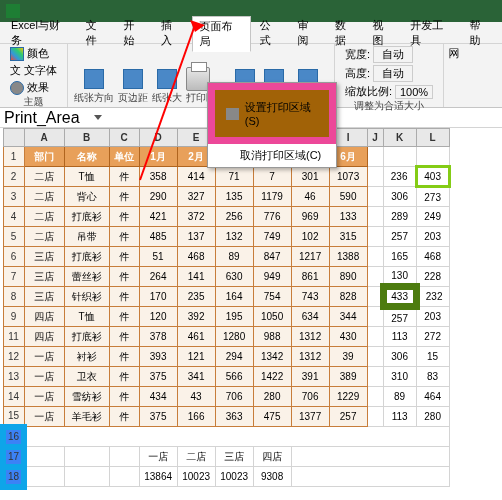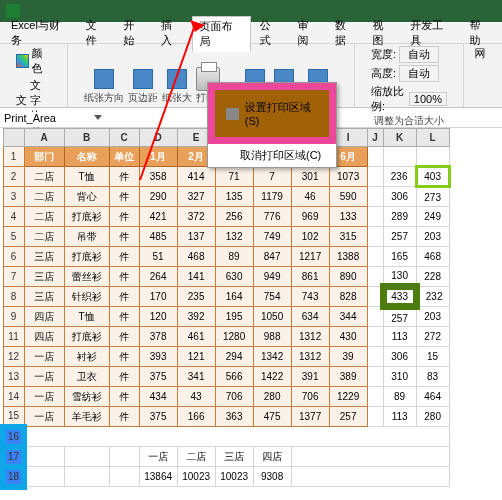--- a/index.html
+++ b/index.html
@@ -3,31 +3,31 @@
 <meta charset="utf-8">
 <style>
 *{margin:0;padding:0;box-sizing:border-box;font-family:"Microsoft YaHei",SimSun,sans-serif;font-size:11px}
 body{background:#fff;width:502px;height:500px;overflow:hidden;position:relative}
 .titlebar{background:#2a6337;color:#fff;height:22px;display:flex;align-items:center;padding:0 6px;gap:10px}
 .titlebar span{cursor:default}
 .menubar{background:#f3f3f3;height:22px;display:flex;align-items:center;padding:0 4px;gap:2px;border-bottom:1px solid #d4d4d4}
 .menubar span{padding:2px 7px;cursor:pointer}
 .menubar .active{background:#fff;border:1px solid #c5c5c5;border-bottom:1px solid #fff;position:relative;top:1px}
 .ribbon{background:#f3f3f3;height:64px;display:flex;border-bottom:1px solid #c5c5c5}
-.rgrp{border-right:1px solid #d4d4d4;padding:2px 16px;display:flex;flex-direction:column;justify-content:space-between;align-items:center}
+.rgrp{border-right:1px solid #d4d4d4;padding:2px 6px;display:flex;flex-direction:column;justify-content:space-between;align-items:center}
 .rgrp .lbl{font-size:10px;color:#444;text-align:center}
 .ricon{width:20px;height:20px;background:#4a88c7;border:1px solid #2a6aa7;display:inline-block}
 .ricon.sm{width:14px;height:14px}
 .iconrow{display:flex;gap:3px;align-items:center}
 .stack{display:flex;flex-direction:column;gap:2px;font-size:10px}
 .dropdown{position:absolute;background:#fff;border:1px solid #999;box-shadow:2px 2px 4px rgba(0,0,0,0.3);z-index:10}
 .dropdown .item{padding:4px 12px;display:flex;align-items:center;gap:6px;cursor:pointer}
 .dropdown .item.hl{background:#a16207;border:7px solid #ec4899;padding:10px 11px}
 .namebox{background:#fff;height:20px;display:flex;align-items:center;border-bottom:1px solid #d4d4d4;padding:0 4px}
-.namebox input{border:none;outline:none;width:90px;font-size:11px}
+.namebox input{border:none;outline:none;width:90px;font-size:16px}
 .tri{width:0;height:0;border-left:4px solid transparent;border-right:4px solid transparent;border-top:5px solid #555;cursor:pointer}
 .sheet{position:relative}
 table{border-collapse:collapse;table-layout:fixed}
 .colhdr td,.colhdr th{background:#e8e8e8;border:1px solid #ababab;text-align:center;height:18px;font-size:10px;color:#333}
 .rowhdr{background:#3b82f6;border:6px solid #0ea5e9;text-align:center;width:18px;font-size:10px;color:#333}
 td{border:1px solid #d4d4d4;height:20px;text-align:center;font-size:10px;padding:0 2px;overflow:hidden;white-space:nowrap}
 .sel td{background:#faf2e8;border:1px solid #c77d3a}
 .sel td.hdr{background:#e8a05a;color:#fff;font-weight:bold;border:1px solid #b0641e}
 .arrow{position:absolute;z-index:20;pointer-events:none}
 .printicon{width:24px;height:24px;background:linear-gradient(#e8e8e8,#bbb);border:1px solid #888;border-radius:2px;position:relative}

